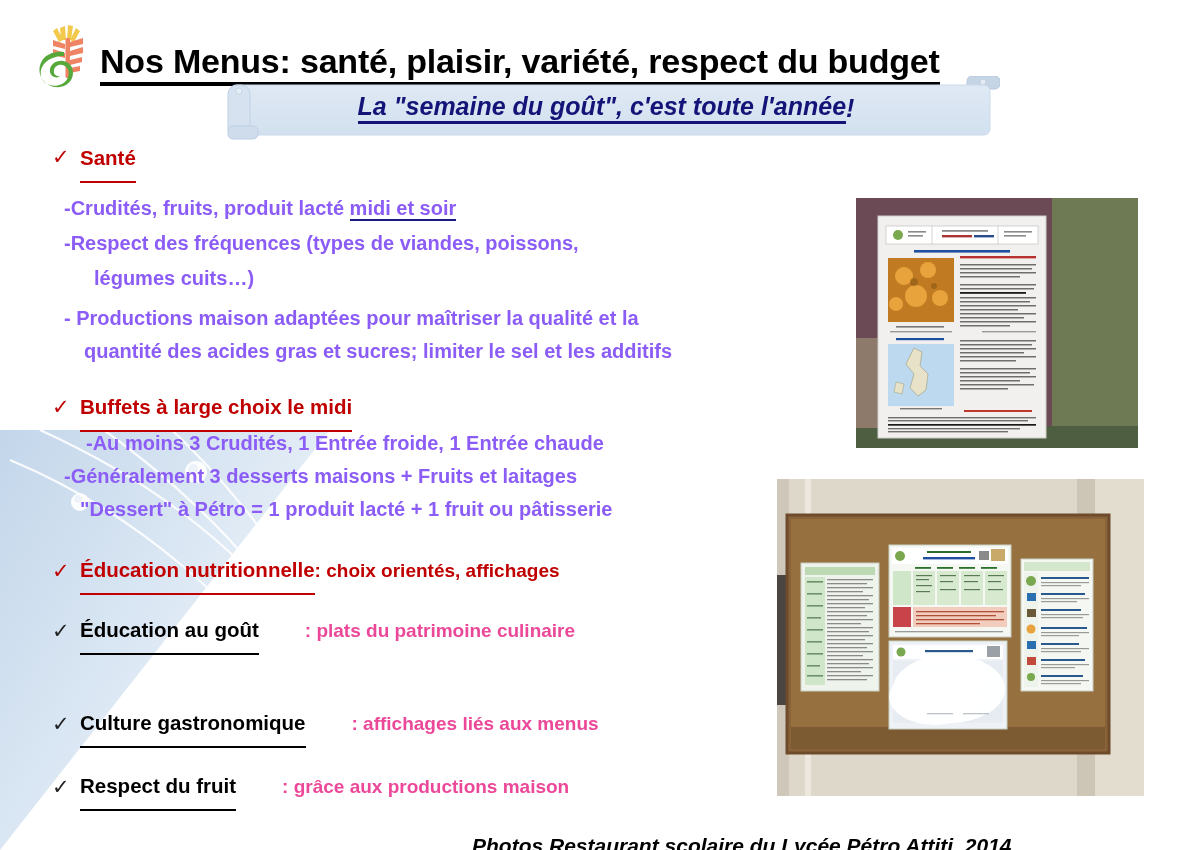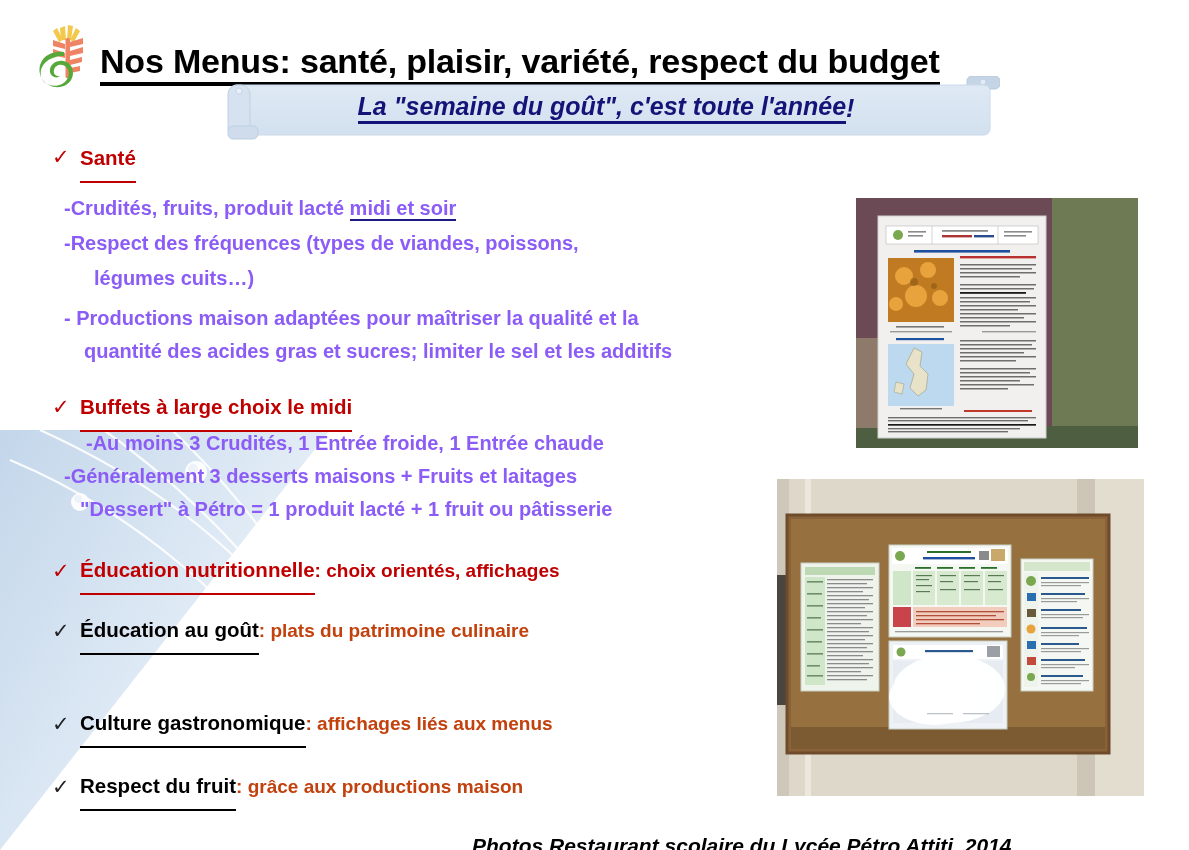--- a/index.html
+++ b/index.html
@@ -46,21 +46,21 @@
   .chk{
     position:absolute;font-size:21px;line-height:1;
   }
   .chk.red{color:#C00000;}
   .chk.blk2{color:#222222;}
 
   .hd{font-size:20.5px;font-weight:bold;}
   .hd .u{border-bottom:2.5px solid currentColor;padding-bottom:12px;}
   .red{color:#C00000;}
   .black{color:#000000;}
-  .navy{color:#c2410c;}
+  .navy{color:#ec4899;margin-left:46px;}
 
   .bodyline{font-size:20px;font-weight:bold;color:#8b5cf6;white-space:nowrap;}
   .bodyline .u{border-bottom:2px solid #1a1a80;}
   .dash{display:inline-block;}
 
   .desc{font-size:19px;font-weight:bold;}
 
   
   .photo{position:absolute;overflow:hidden;}
   .photo svg{display:block;}

